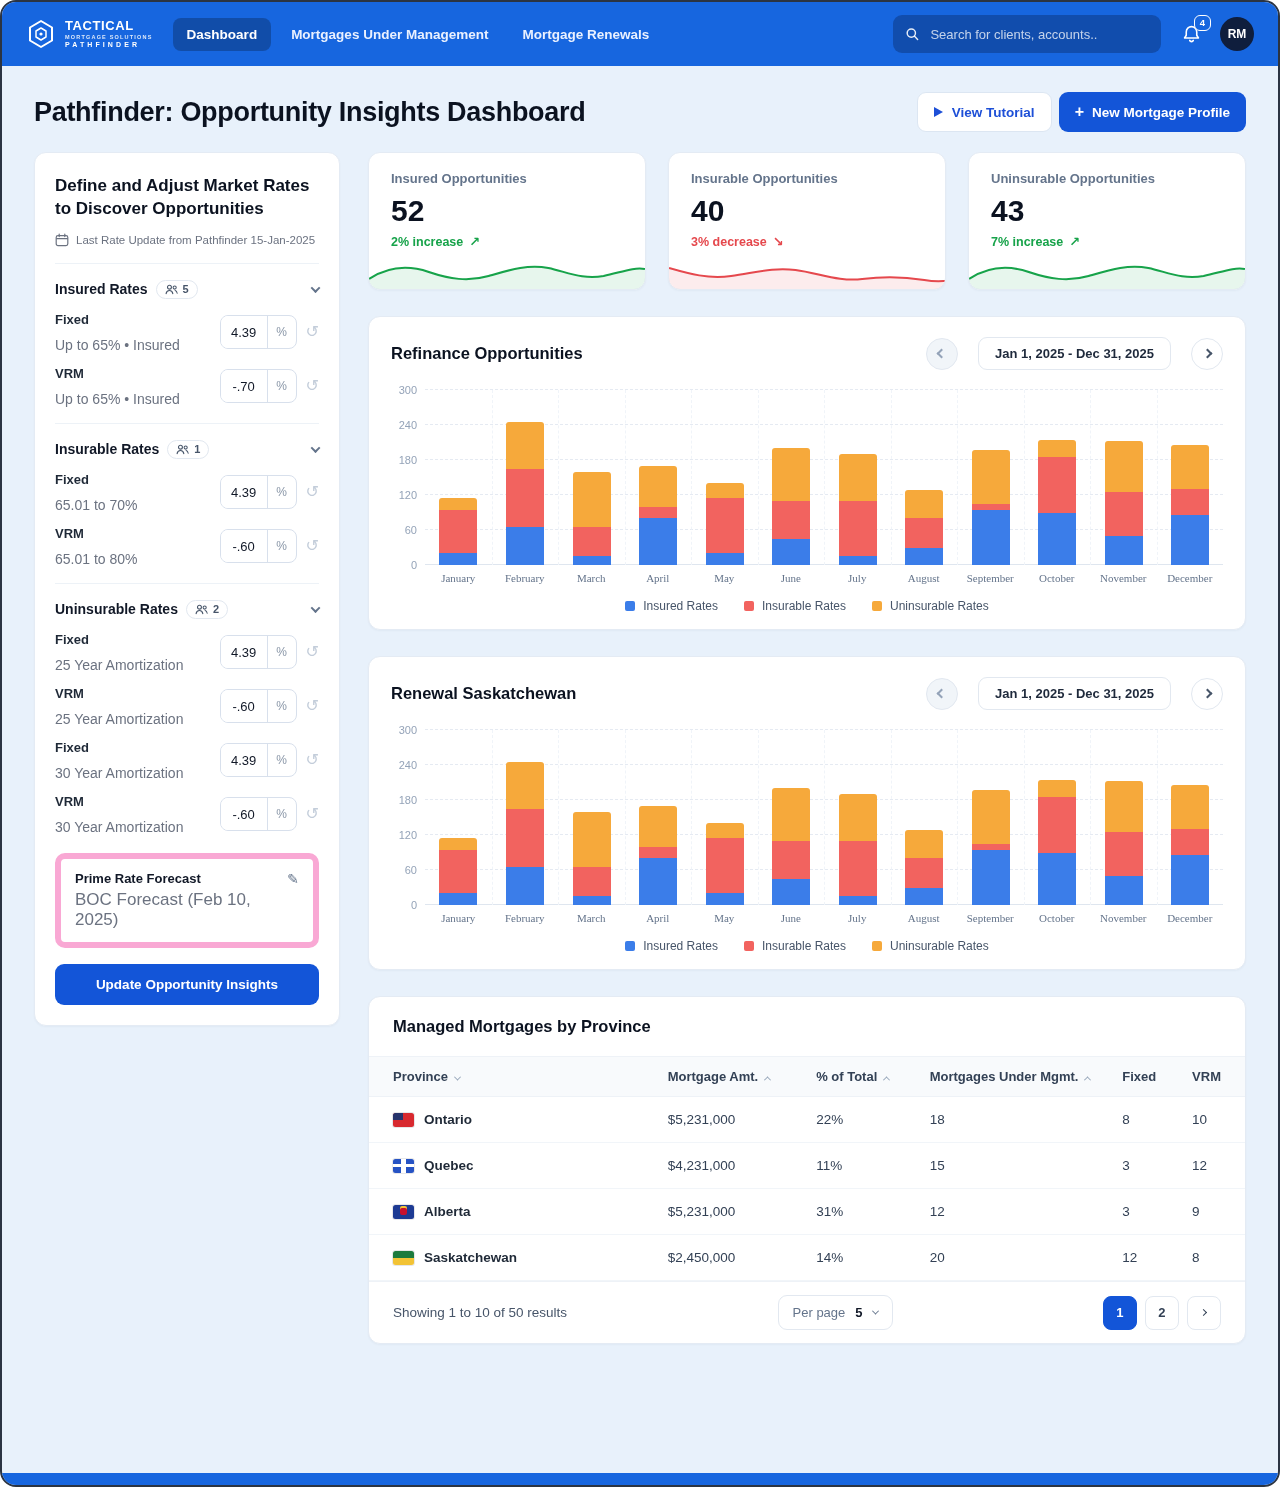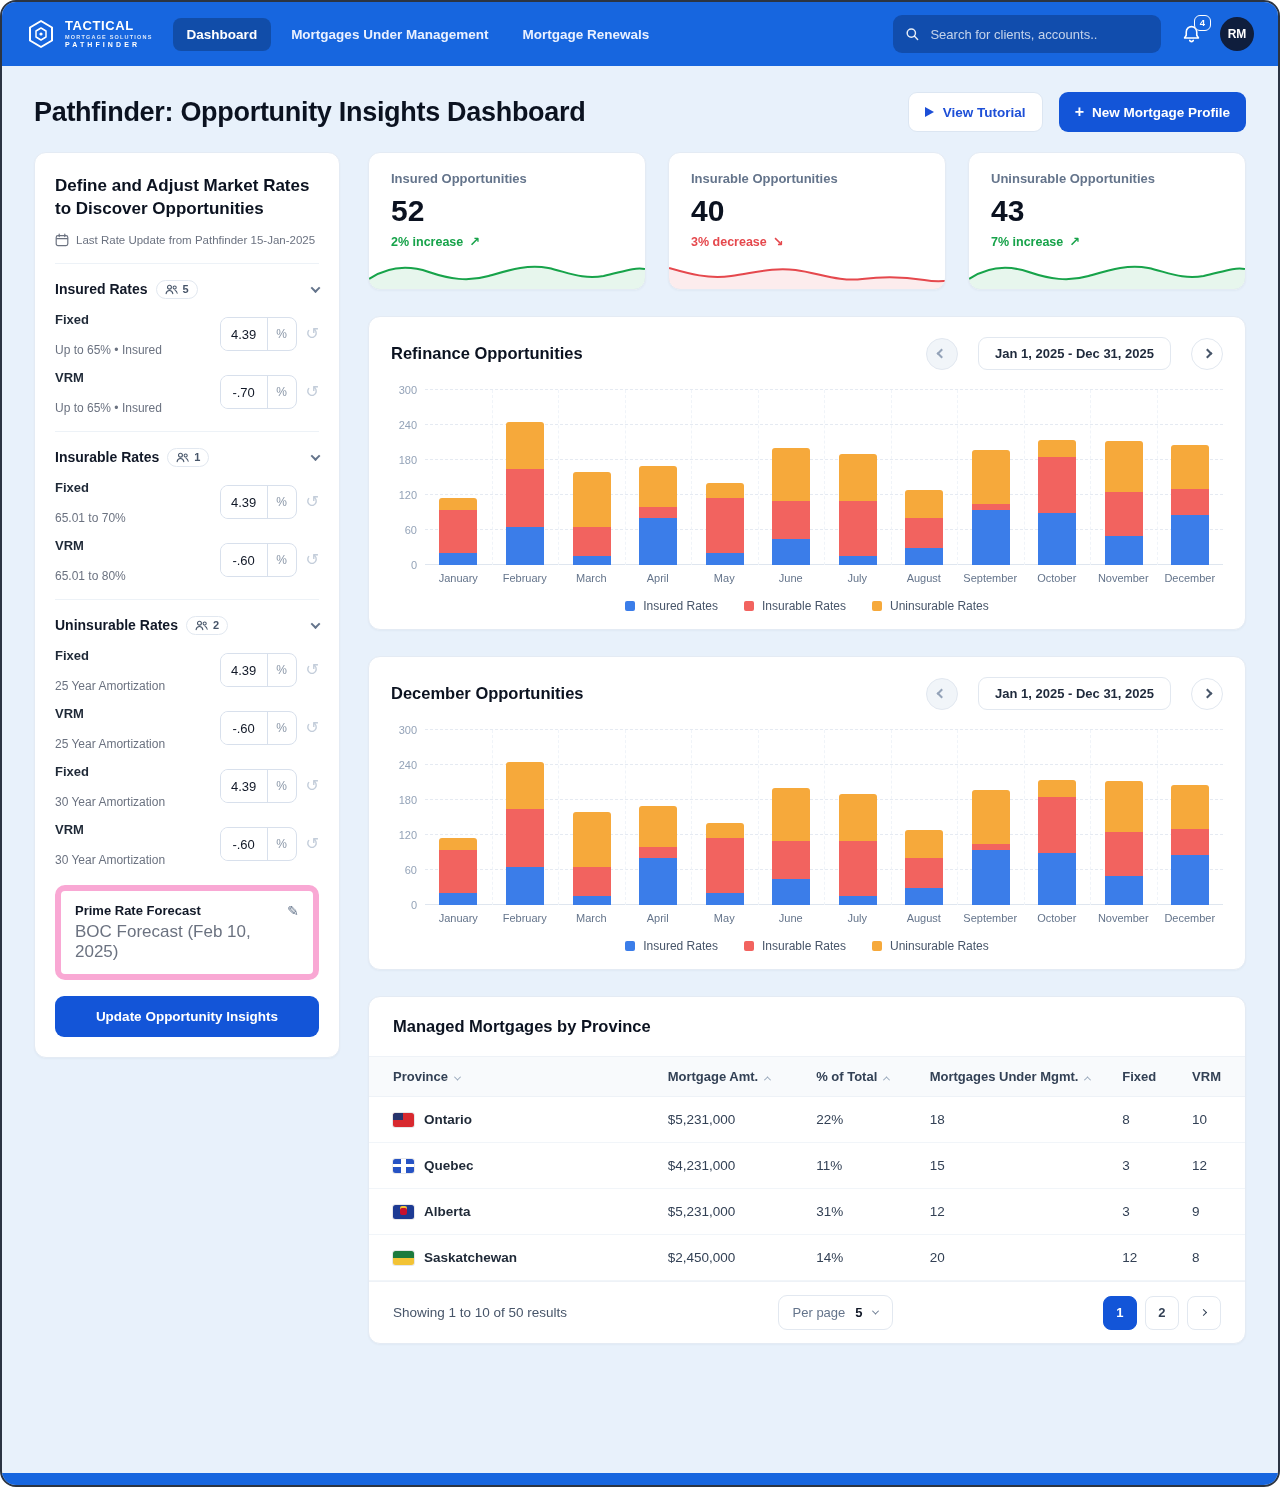--- a/index.html
+++ b/index.html
@@ -22,21 +22,21 @@
   .search { display:flex; align-items:center; gap:9px; background:rgba(8,37,92,.38); border-radius:9px; padding:0 12px; height:38px; width:268px; }
   .search input { background:transparent; border:none; outline:none; color:#fff; font-size:13px; width:100%; font-family:inherit; }
   .search input::placeholder { color:rgba(255,255,255,.75); }
   .bell { position:relative; margin-left:20px; cursor:pointer; display:flex; }
   .badge { position:absolute; top:-9px; right:-9px; background:#1766DF; border:1.5px solid #fff; color:#fff; font-size:9.5px; font-weight:700; min-width:17px; height:16px; border-radius:6px; display:flex; align-items:center; justify-content:center; padding:0 3px; }
   .avatar { width:34px; height:34px; border-radius:50%; background:#0F1E3D; color:#fff; font-size:12px; font-weight:700; display:flex; align-items:center; justify-content:center; margin-left:18px; cursor:pointer; }
 
   
   .page-head { display:flex; align-items:center; justify-content:space-between; padding:26px 32px 20px; }
   .page-head h1 { font-size:27px; font-weight:800; color:#0B1220; margin:0; letter-spacing:-.3px; }
-  .head-actions { display:flex; gap:16px; }
+  .head-actions { display:flex; gap:7px; }
   .btn-tutorial { display:flex; align-items:center; gap:9px; background:#fff; border:1px solid #DCE6F2; border-radius:9px; padding:0 16px; height:40px; font-size:13.5px; font-weight:700; color:#1D4FD7; cursor:pointer; font-family:inherit; }
   .play-icon { width:0; height:0; border-left:9px solid #1D4FD7; border-top:5.5px solid transparent; border-bottom:5.5px solid transparent; display:inline-block; }
   .btn-primary { display:flex; align-items:center; gap:8px; background:#1355D8; color:#fff; border:none; border-radius:9px; padding:0 16px; height:40px; font-size:13.5px; font-weight:700; cursor:pointer; font-family:inherit; }
   .plus { font-size:16px; font-weight:700; line-height:1; }
 
   
   .content { display:flex; gap:28px; padding:0 32px; align-items:flex-start; }
   .card { background:#fff; border:1px solid #E4EBF4; border-radius:12px; box-shadow:0 1px 2px rgba(16,42,83,.04); }
 
   
@@ -45,21 +45,21 @@
   .last-update { display:flex; gap:7px; align-items:center; color:#6B7280; font-size:11.5px; }
   .divider { height:1px; background:#EDF2F7; margin:16px 0; }
   .sec-head { display:flex; align-items:center; gap:8px; margin:2px 0 8px; cursor:pointer; }
   .sec-title { font-size:14px; font-weight:800; color:#111827; }
   .sec-badge { display:flex; align-items:center; gap:5px; border:1px solid #E2E8F0; border-radius:999px; padding:2.5px 8px; color:#475569; }
   .sec-count { font-size:11px; font-weight:700; }
   .sec-chev { margin-left:auto; color:#64748B; }
   .rate-row { display:flex; align-items:center; margin:13px 0; }
   .rate-labels { flex:1; min-width:0; }
   .rate-name { font-size:13px; font-weight:700; color:#1F2937; }
-  .rate-sub { font-size:12px; color:#6B7280; margin-top:16px; }
+  .rate-sub { font-size:14px; color:#6B7280; margin-top:10px; }
   .rate-input-group { display:flex; align-items:stretch; border:1px solid #D8E0EC; border-radius:8px; overflow:hidden; height:34px; background:#fff; }
   .rate-input { width:46px; border:none; outline:none; text-align:center; font-size:13px; color:#111827; font-family:inherit; }
   .pct { display:flex; align-items:center; justify-content:center; width:29px; border-left:1px solid #D8E0EC; color:#8A97A8; font-size:12px; }
   .reset { margin-left:9px; color:#C3CDDA; font-size:16px; cursor:pointer; line-height:1; }
   .prime-box { display:flex; align-items:flex-start; justify-content:space-between; border:6px solid #f9a8d4; border-radius:10px; padding:12px 14px; margin:18px 0 16px; cursor:pointer; }
   .prime-title { font-size:13px; font-weight:800; color:#111827; }
   .prime-sub { font-size:17px; color:#6B7280; margin-top:4px; }
   .edit { font-size:14px; color:#64748B; }
   .btn-update { width:100%; background:#1355D8; color:#fff; border:none; border-radius:9px; padding:13px 0; font-size:13.5px; font-weight:700; cursor:pointer; font-family:inherit; }
 
@@ -83,21 +83,21 @@
   .range-btn { width:32px; height:32px; border-radius:50%; border:1px solid #E2E8F0; background:#F1F5F9; display:flex; align-items:center; justify-content:center; color:#94A3B8; cursor:pointer; }
   .range-btn.next { background:#fff; color:#475569; }
   .range-label { border:1px solid #E2E8F0; border-radius:9px; padding:8px 16px; font-size:13px; font-weight:700; color:#1E293B; background:#fff; cursor:pointer; }
   .chart-body { display:flex; margin-top:4px; }
   .y-axis { width:34px; position:relative; height:175px; flex:0 0 34px; }
   .y-tick { position:absolute; right:8px; font-size:11px; color:#94A3B8; }
   .plot { flex:1; position:relative; }
   .grid { position:absolute; left:0; right:0; top:0; height:175px; }
   .gridline { position:absolute; left:0; right:0; border-top:1px dashed #E5EAF2; }
   .gridline.zero { border-top:1px solid #DFE6EF; }
-  .months { display:flex; position:relative; }
+  .months { display:flex; position:relative;font-family:Liberation Serif, serif; }
   .month { flex:1; display:flex; flex-direction:column; align-items:center; min-width:0; }
   .bar-wrap { height:175px; display:flex; align-items:flex-end; justify-content:center; width:100%; }
   .month + .month .bar-wrap { border-left:1px dashed #F0F4F9; }
   .bar { width:38px; display:flex; flex-direction:column-reverse; }
   .seg { width:100%; }
   .seg:last-child { border-radius:3px 3px 0 0; }
   .month-label { height:26px; line-height:26px; font-size:11px; color:#64748B; white-space:nowrap; }
   .legend { display:flex; justify-content:center; gap:26px; margin-top:8px; }
   .legend-item { display:flex; align-items:center; gap:8px; font-size:12px; color:#475569; }
   .swatch { width:10px; height:10px; border-radius:2px; display:inline-block; }
@@ -570,21 +570,21 @@
                   <span class="legend-text">Insurable Rates</span>
                 </div>
                 <div class="legend-item">
                   <span class="swatch" style="background: rgb(246, 169, 59);"></span>
                   <span class="legend-text">Uninsurable Rates</span>
                 </div>
               </div>
             </section>
             <section class="card chart-card">
               <div class="chart-head">
-                <h3 class="chart-title">December Opportunities</h3>
+                <h3 class="chart-title">Renewal Saskatchewan</h3>
                 <div class="range-ctl">
                   <button class="range-btn prev">
                     <span class="chev left"></span>
                   </button>
                   <div class="range-label">Jan 1, 2025 - Dec 31, 2025</div>
                   <button class="range-btn next">
                     <span class="chev right"></span>
                   </button>
                 </div>
               </div>

